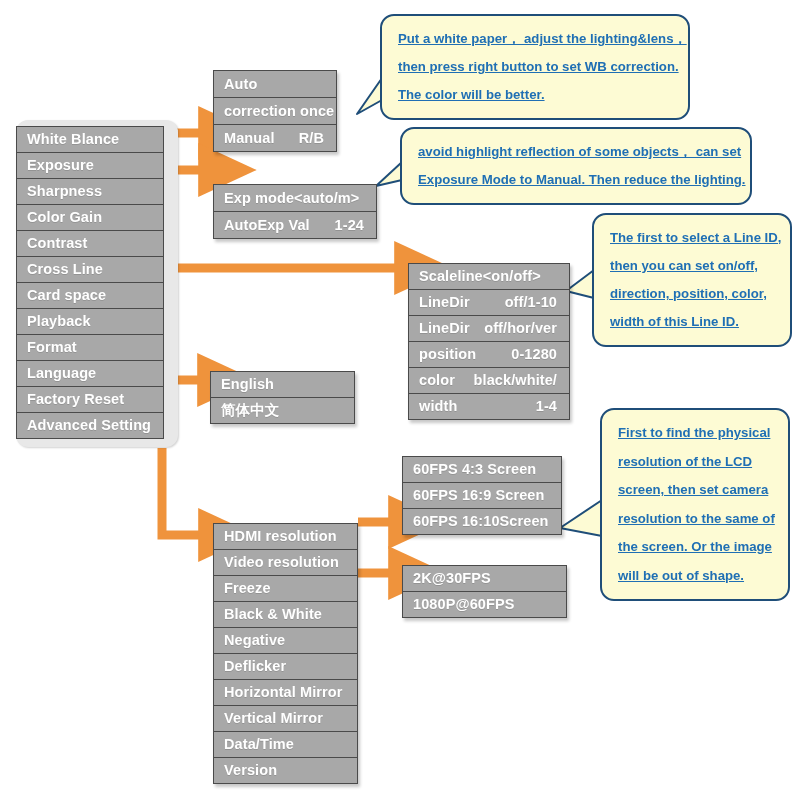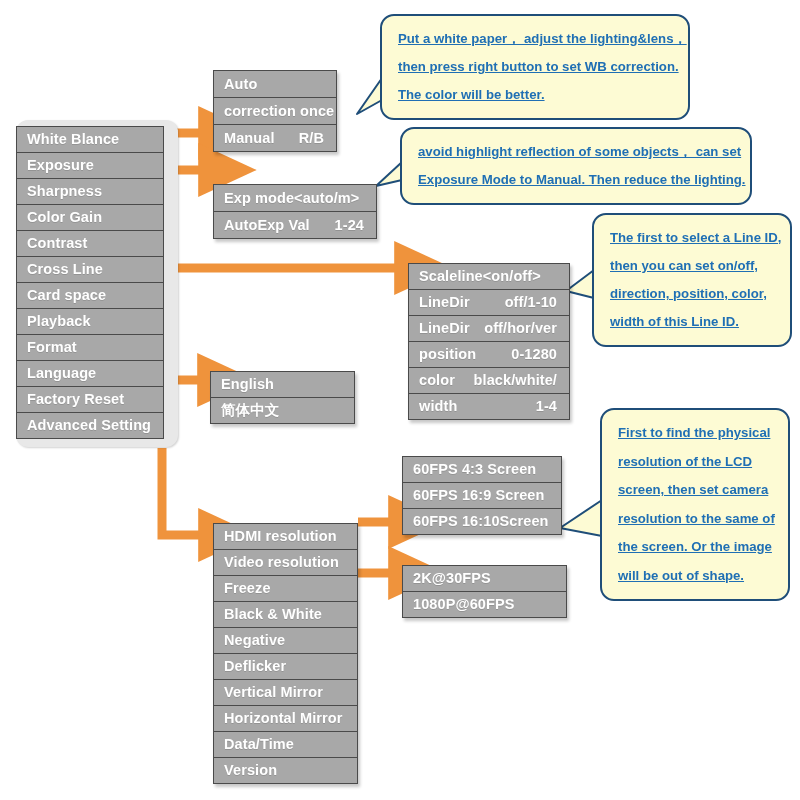--- a/index.html
+++ b/index.html
@@ -258,24 +258,24 @@
     <div class="menu-item">
         <span>Black &amp; White</span>
       </div>
     <div class="menu-item">
         <span>Negative</span>
       </div>
     <div class="menu-item">
         <span>Deflicker</span>
       </div>
     <div class="menu-item">
+        <span>Horizontal Mirror</span>
+      </div>
+    <div class="menu-item">
         <span>Vertical Mirror</span>
-      </div>
-    <div class="menu-item">
-        <span>Horizontal Mirror</span>
       </div>
     <div class="menu-item">
         <span>Data/Time</span>
       </div>
     <div class="menu-item">
         <span>Version</span>
       </div>
   </div>
 
   <div class="panel subshadow" id="hdmi-menu">

